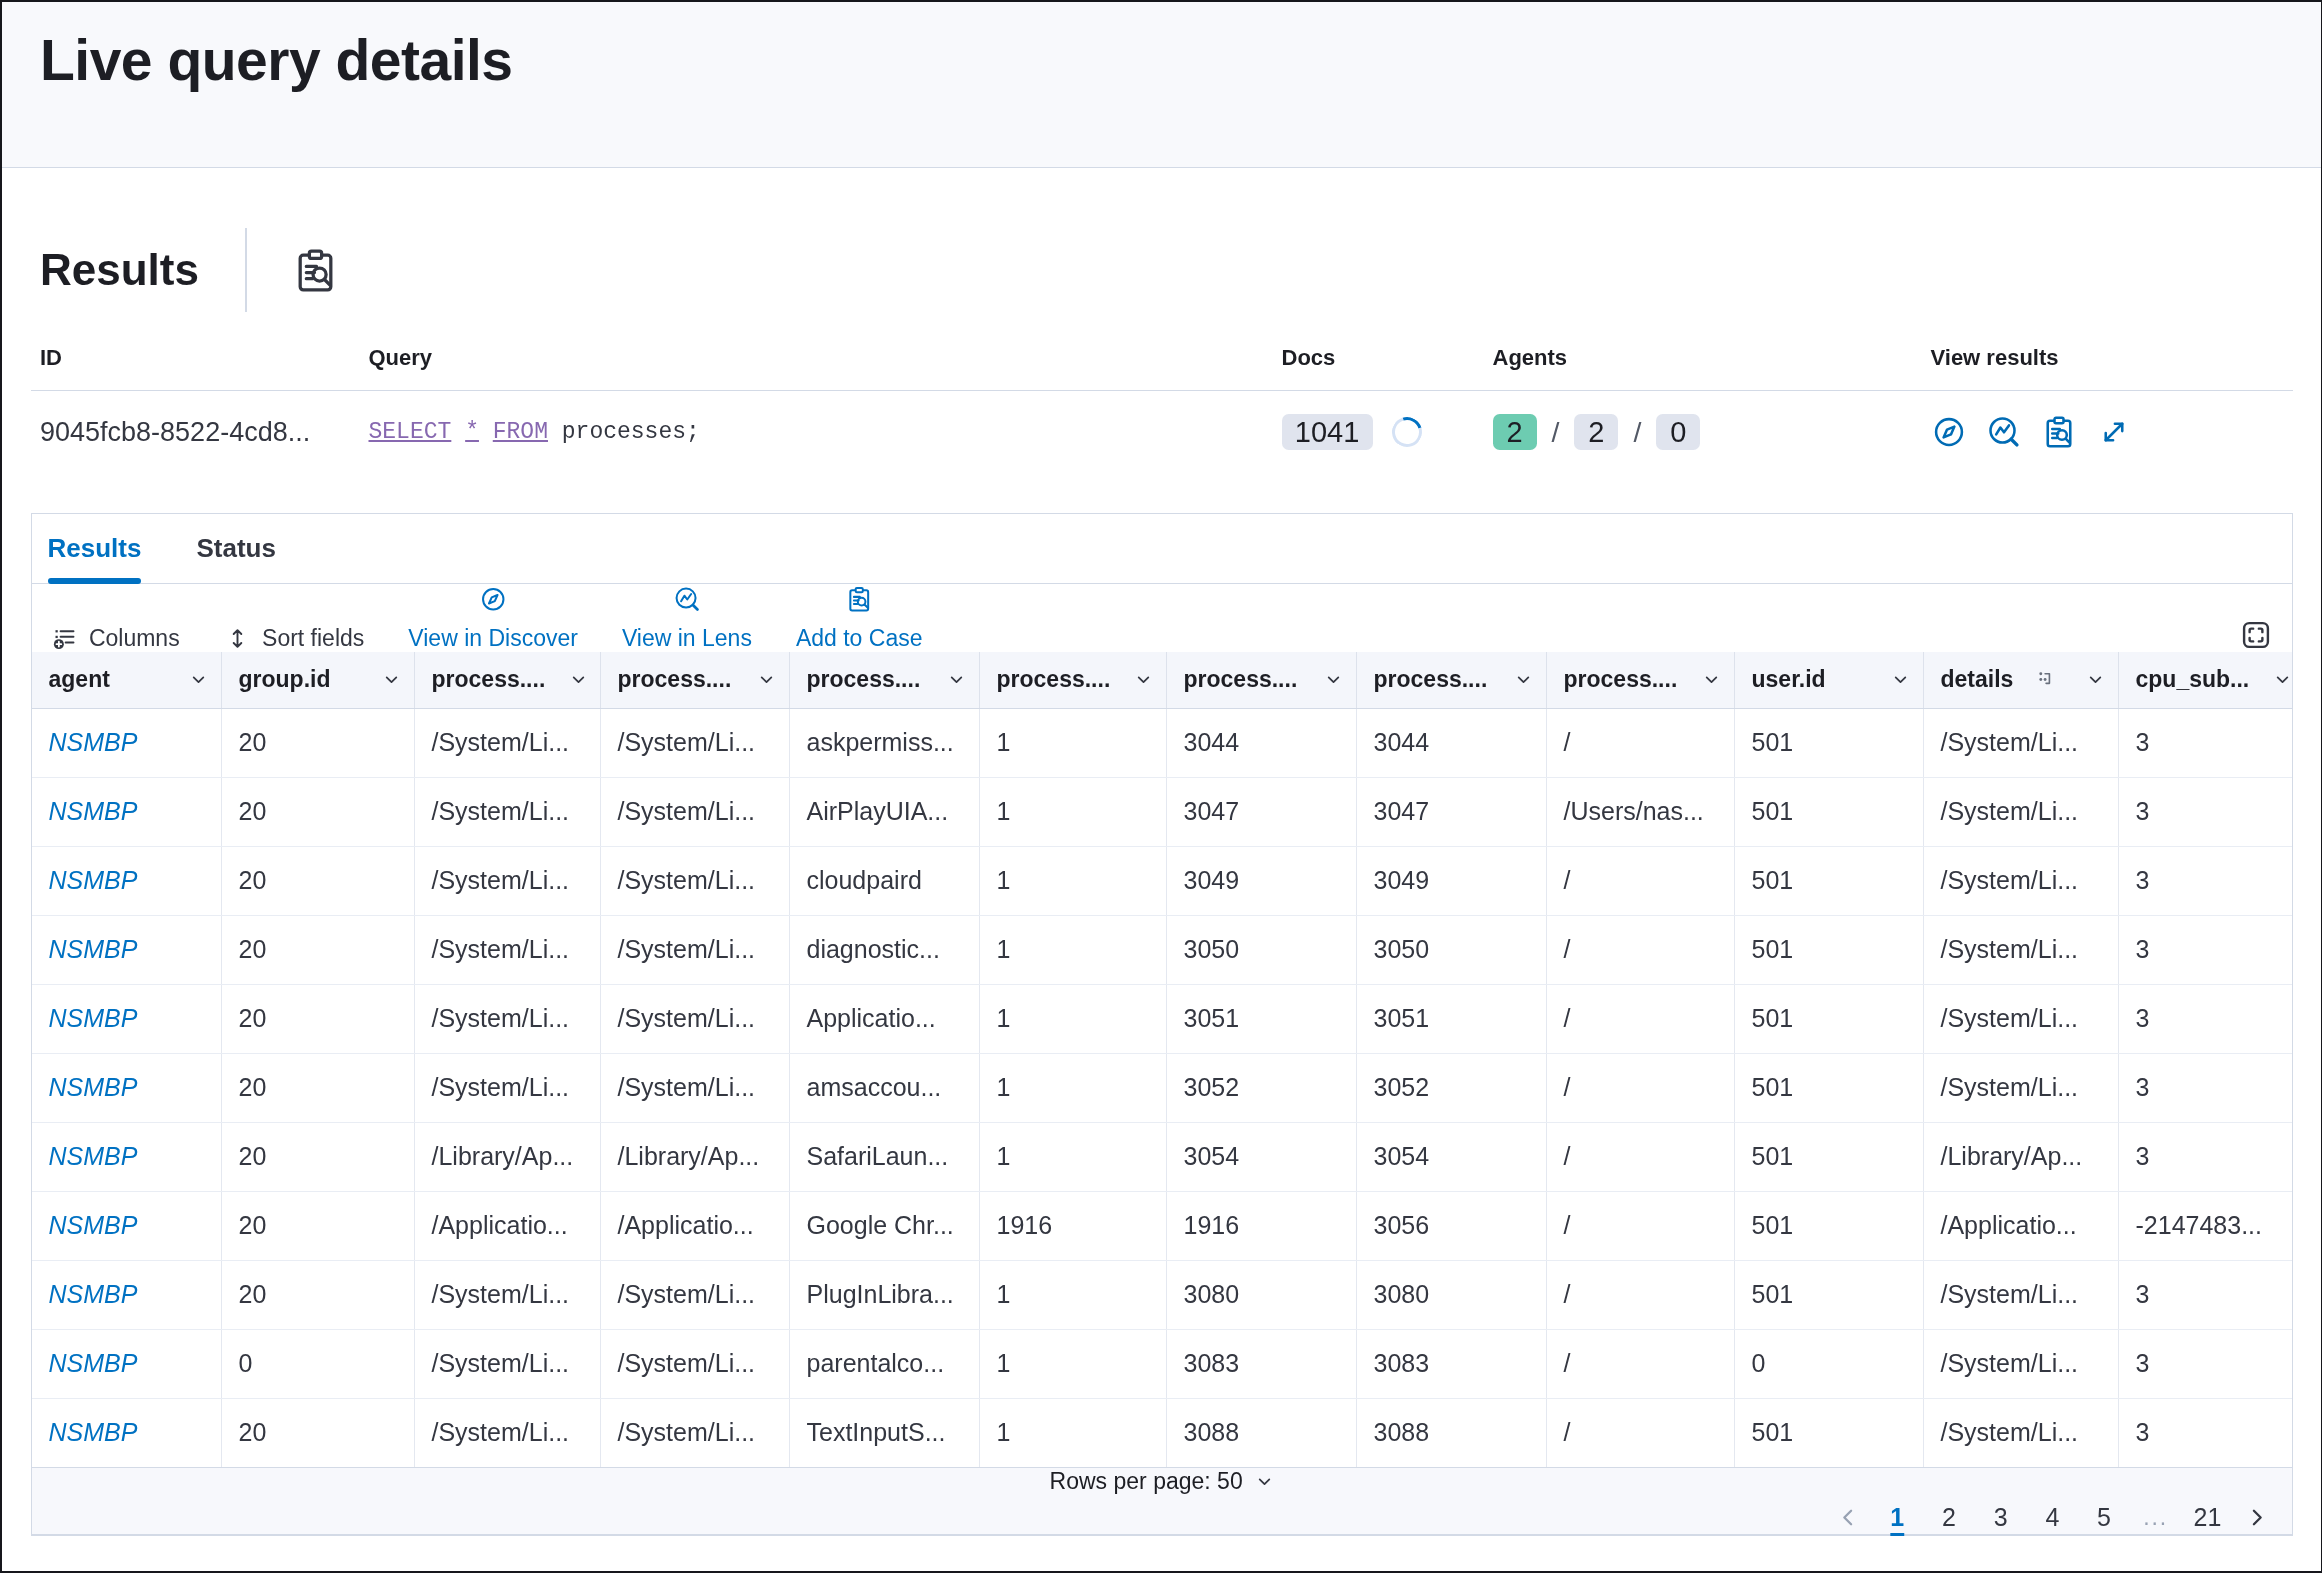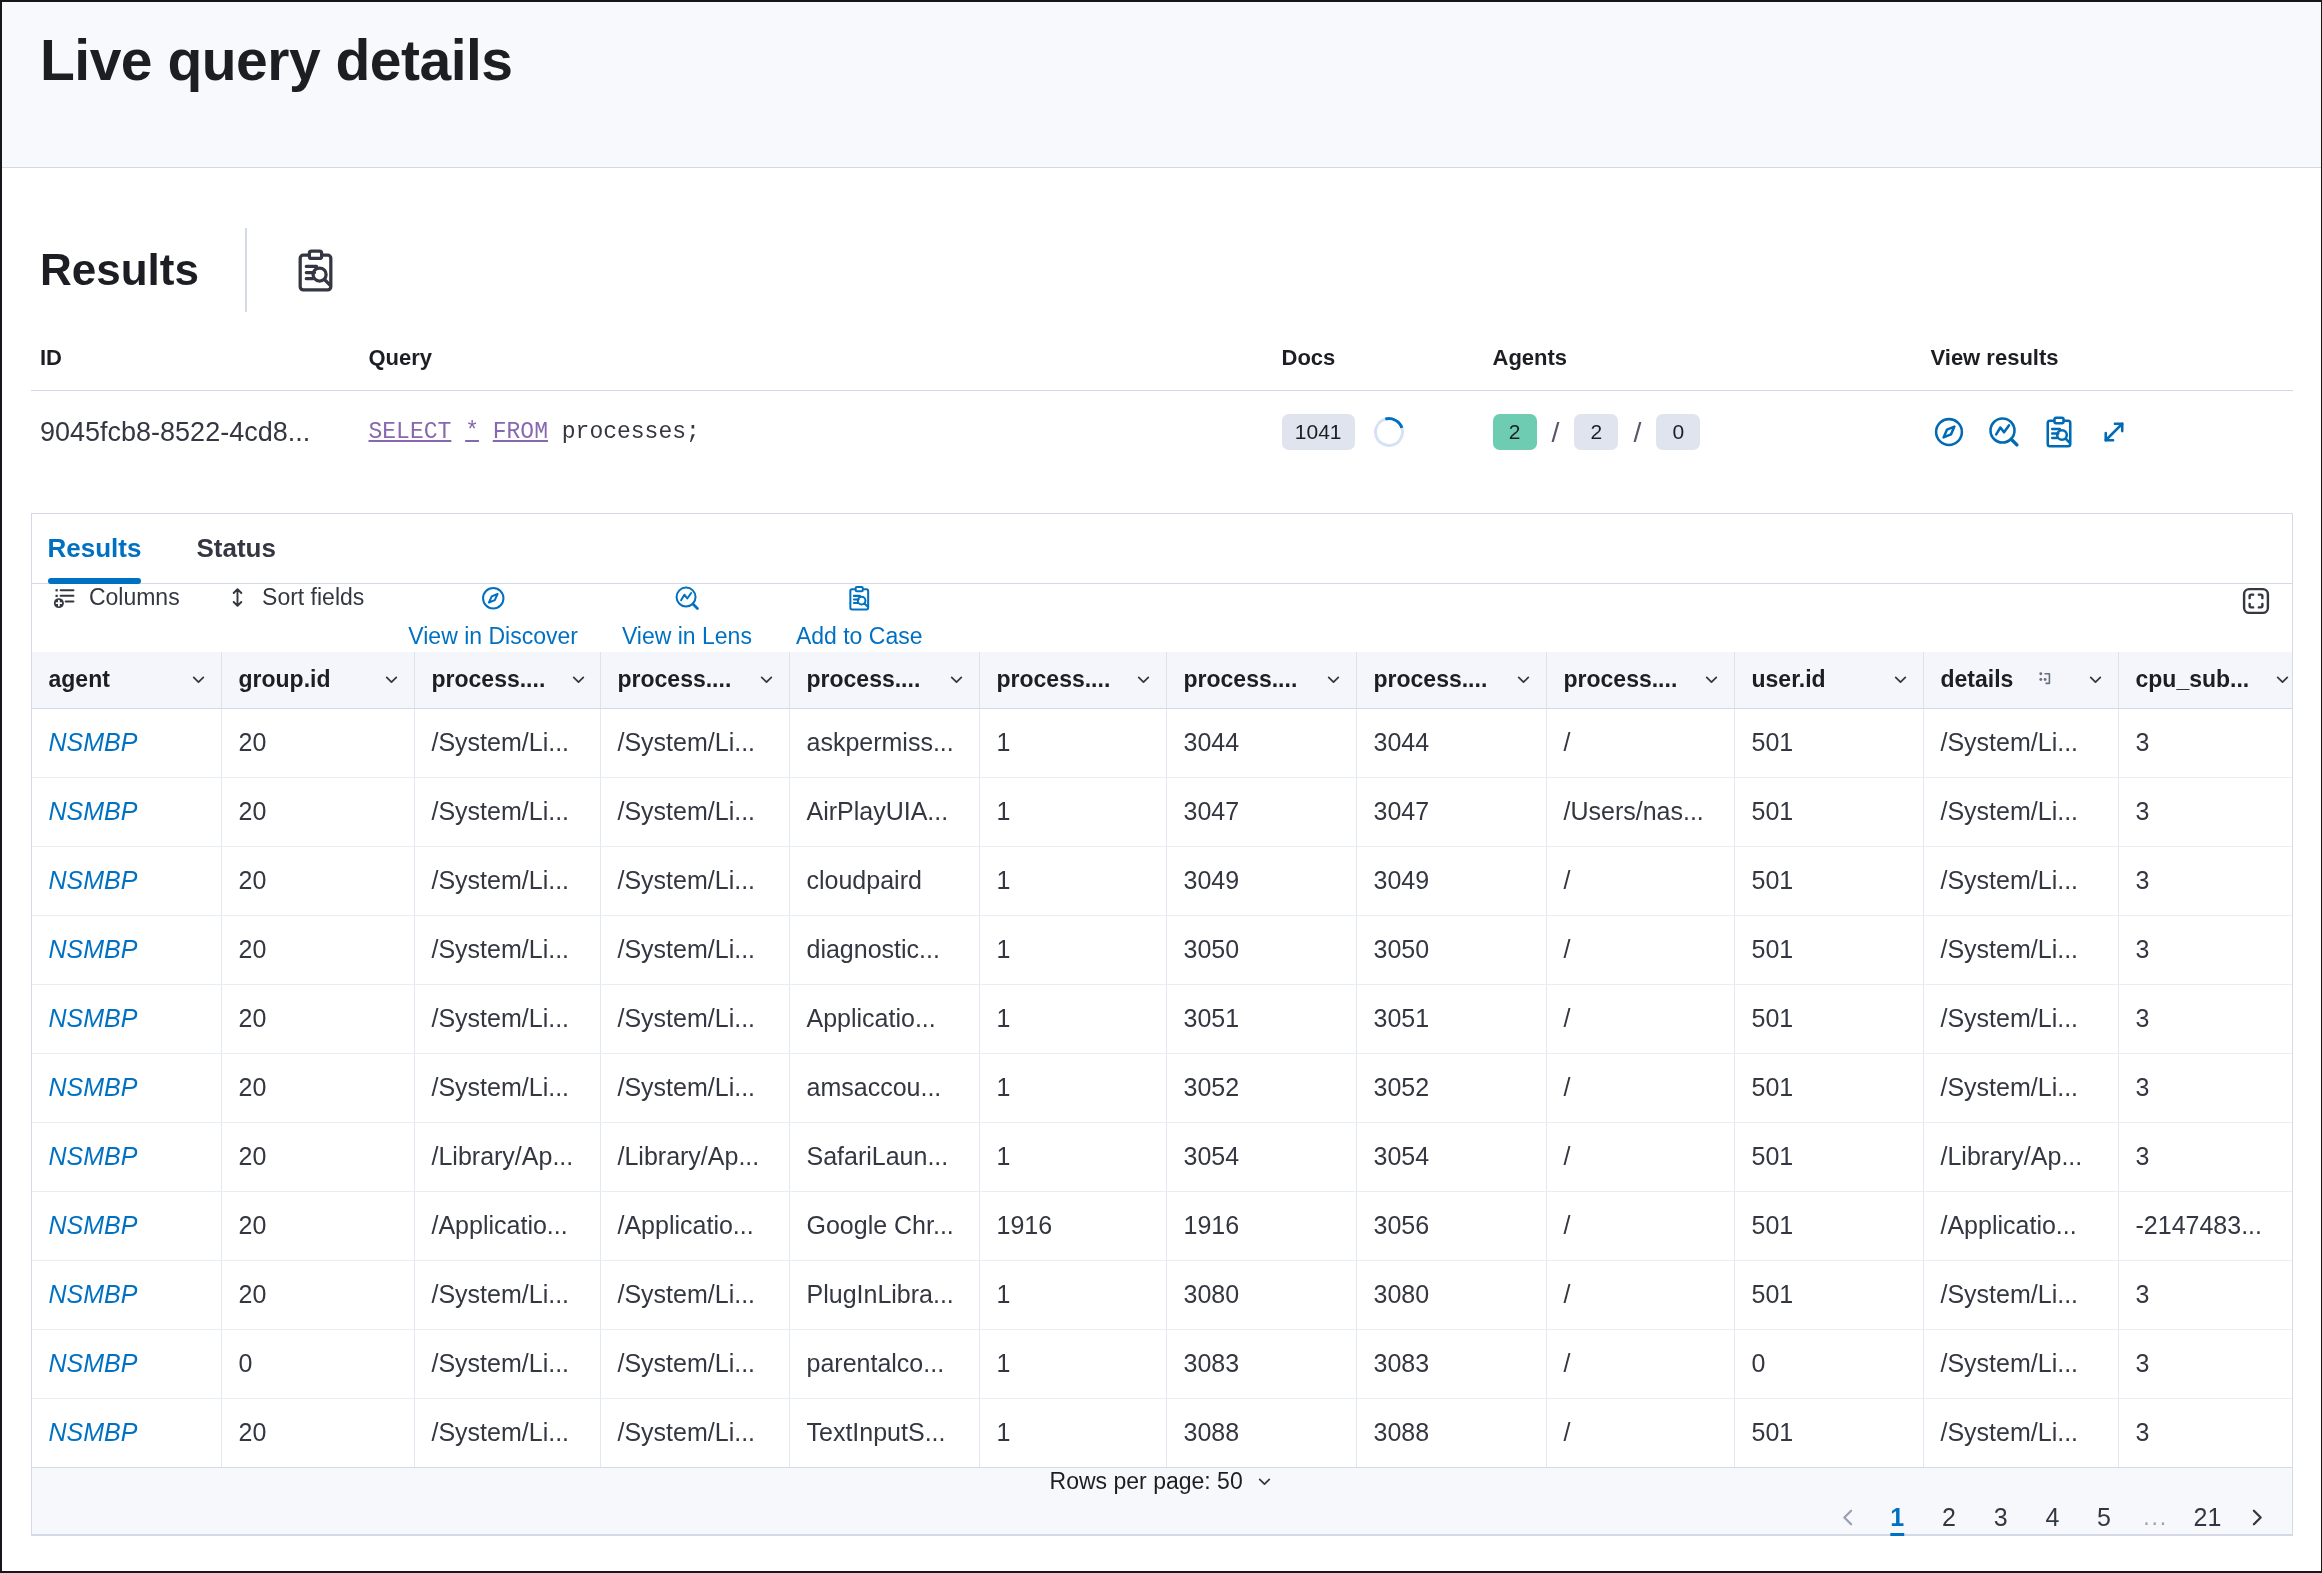--- a/index.html
+++ b/index.html
@@ -36,21 +36,21 @@
   .col-docs{ width:211px; }
   .col-agents{ width:438px; }
   .col-view{ flex:1 1 auto; }
   .summary-row{ display:flex; align-items:center; padding:23px 0 28.5px 0; }
   .id-value{ font-size:27px; color:#343741; }
   .code{ font-family:"Liberation Mono","DejaVu Sans Mono",monospace; font-size:23px; color:#343741; }
   .kw{ color:#8768b0;text-decoration:underline; }
   .badge{
     display:inline-flex; align-items:center; justify-content:center;
     min-width:44px; height:36px; padding:0 13.3px; border-radius:6.7px;
-    background:#e0e4ee; font-size:21px; font-weight:500; color:#1d1e24;
+    background:#e0e4ee; font-size:29px; font-weight:500; color:#1d1e24;
   }
   .badge-success{ background:#6dccb1; }
   .col-docs{ display:flex; align-items:center; gap:19px; }
   .spinner{
     width:30px; height:30px; border-radius:50%;
     border:3.8px solid #d5e2f5; border-top-color:#0071c2; transform:rotate(28deg);
   }
   .col-agents{ display:flex; align-items:center; gap:15px; }
   .slash{ font-size:28.5px; color:#535966; font-weight:300; }
   .icons-row{ display:flex; align-items:center; gap:19px; color:#006bb4; }
@@ -58,21 +58,21 @@
 
   
   .panel{ margin-top:34px; border:1px solid #d3dae6; border-bottom:2.9px solid #d3dae6; }
   .tabs{ display:flex; gap:55px; padding:0 16px; height:70px; border-bottom:1px solid #d3dae6; }
   .tab{ position:relative; display:flex; align-items:center; height:100%;
     font-size:26px; font-weight:600; color:#343741; cursor:pointer; }
   .tab.active{ color:#0071c2; }
   .tab.active::after{ content:""; position:absolute; left:0; right:0; bottom:-1px;
     height:5.7px; background:#0071c2; border-radius:2.9px; }
 
-  .toolbar{ height:68px; display:flex; align-items:flex-start; padding:0 19px; gap:44px; background:#fff; }
+  .toolbar{ height:68px; display:flex; align-items:flex-end; padding:0 19px; gap:44px; background:#fff; }
   .tb-item{ background:none; border:none; cursor:pointer; display:inline-flex; align-items:center; gap:11.4px;
     font-family:inherit; font-size:23px; font-weight:500; color:#343741; }
   .tb-item.blue{ color:#0071c2;flex-direction:column; }
   .fullscreen{ margin-left:auto; background:none; border:none; cursor:pointer; color:#343741; display:inline-flex; }
 
   
   .grid-header, .grow{
     display:grid;
     grid-template-columns:190px 193px 186px 189px 190px 187px 190px 190px 188px 189px 195px minmax(0,1fr);
   }

